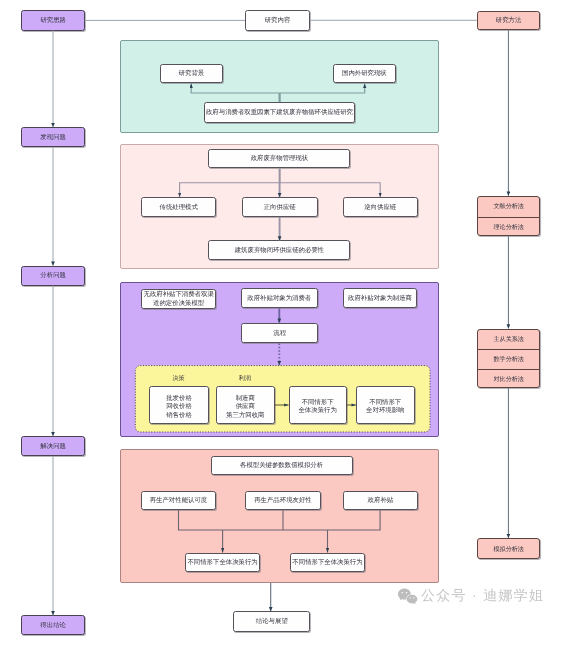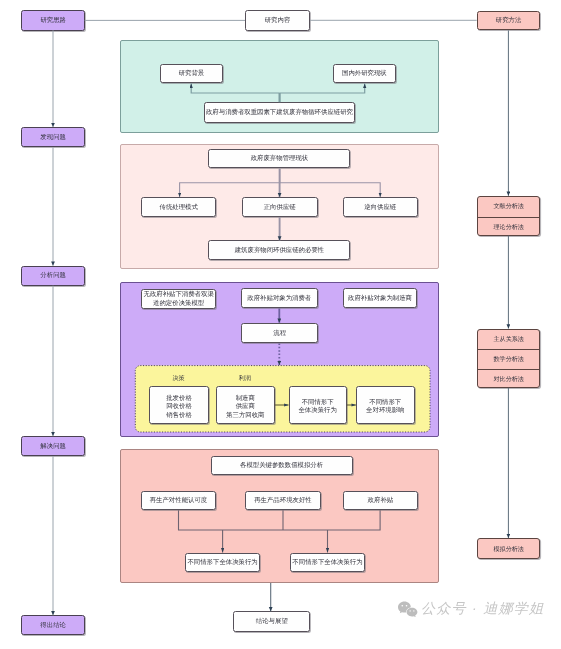--- a/index.html
+++ b/index.html
@@ -101,21 +101,21 @@
 
   <div class="node" style="left:210.5px;top:455.9px;width:142.1px;height:19.5px;">各模型关键参数数值模拟分析</div>
   <div class="node" style="left:141px;top:491px;width:74.9px;height:19.2px;">再生产对性能认可度</div>
   <div class="node" style="left:245.3px;top:491px;width:75.3px;height:19.2px;">再生产品环境友好性</div>
   <div class="node" style="left:342.5px;top:491px;width:75.8px;height:19.2px;">政府补贴</div>
   <div class="node" style="left:185.4px;top:552.5px;width:74.4px;height:19.2px;">不同情形下全体决策行为</div>
   <div class="node" style="left:290.3px;top:552.5px;width:74.4px;height:19.2px;">不同情形下全体决策行为</div>
 
   <div class="node" style="left:233.4px;top:611.2px;width:76.8px;height:21px;">结论与展望</div>
 
-  <div class="wm" style="left:397.9px;top:600px;font-style:italic;">
+  <div class="wm" style="left:397.9px;top:587px;">
     <svg width="20" height="16.6" viewBox="0 0 20 16.6">
       <defs>
         <mask id="wxmask">
           <rect x="-1" y="-1" width="22" height="19" fill="#fff"></rect>
           <path d="M19.9,11.06 c0,-2.72 -2.65,-4.92 -5.9,-4.92 -3.25,0 -5.9,2.2 -5.9,4.92 0,2.72 2.65,4.92 5.9,4.92 0.68,0 1.34,-0.1 1.95,-0.27 l2.4,1.25 l-0.62,-2.05 c1.33,-0.89 2.17,-2.2 2.17,-3.85 Z" fill="#000"></path>
           <circle cx="4.28" cy="4.78" r="0.82" fill="#000"></circle>
           <circle cx="8.53" cy="4.78" r="0.82" fill="#000"></circle>
         </mask>
       </defs>
       <path mask="url(#wxmask)" fill="#bdbdbd" d="M6.45,0.6 C2.89,0.6 0,3.1 0,6.17 c0,1.73 0.92,3.27 2.36,4.29 l-0.55,1.86 l2.2,-1.17 c0.73,0.2 1.51,0.31 2.32,0.31 0.2,0 0.4,-0.01 0.59,-0.02 3.26,-0.15 5.86,-2.58 5.86,-5.56 C12.78,3.1 9.92,0.6 6.45,0.6 Z"></path>

